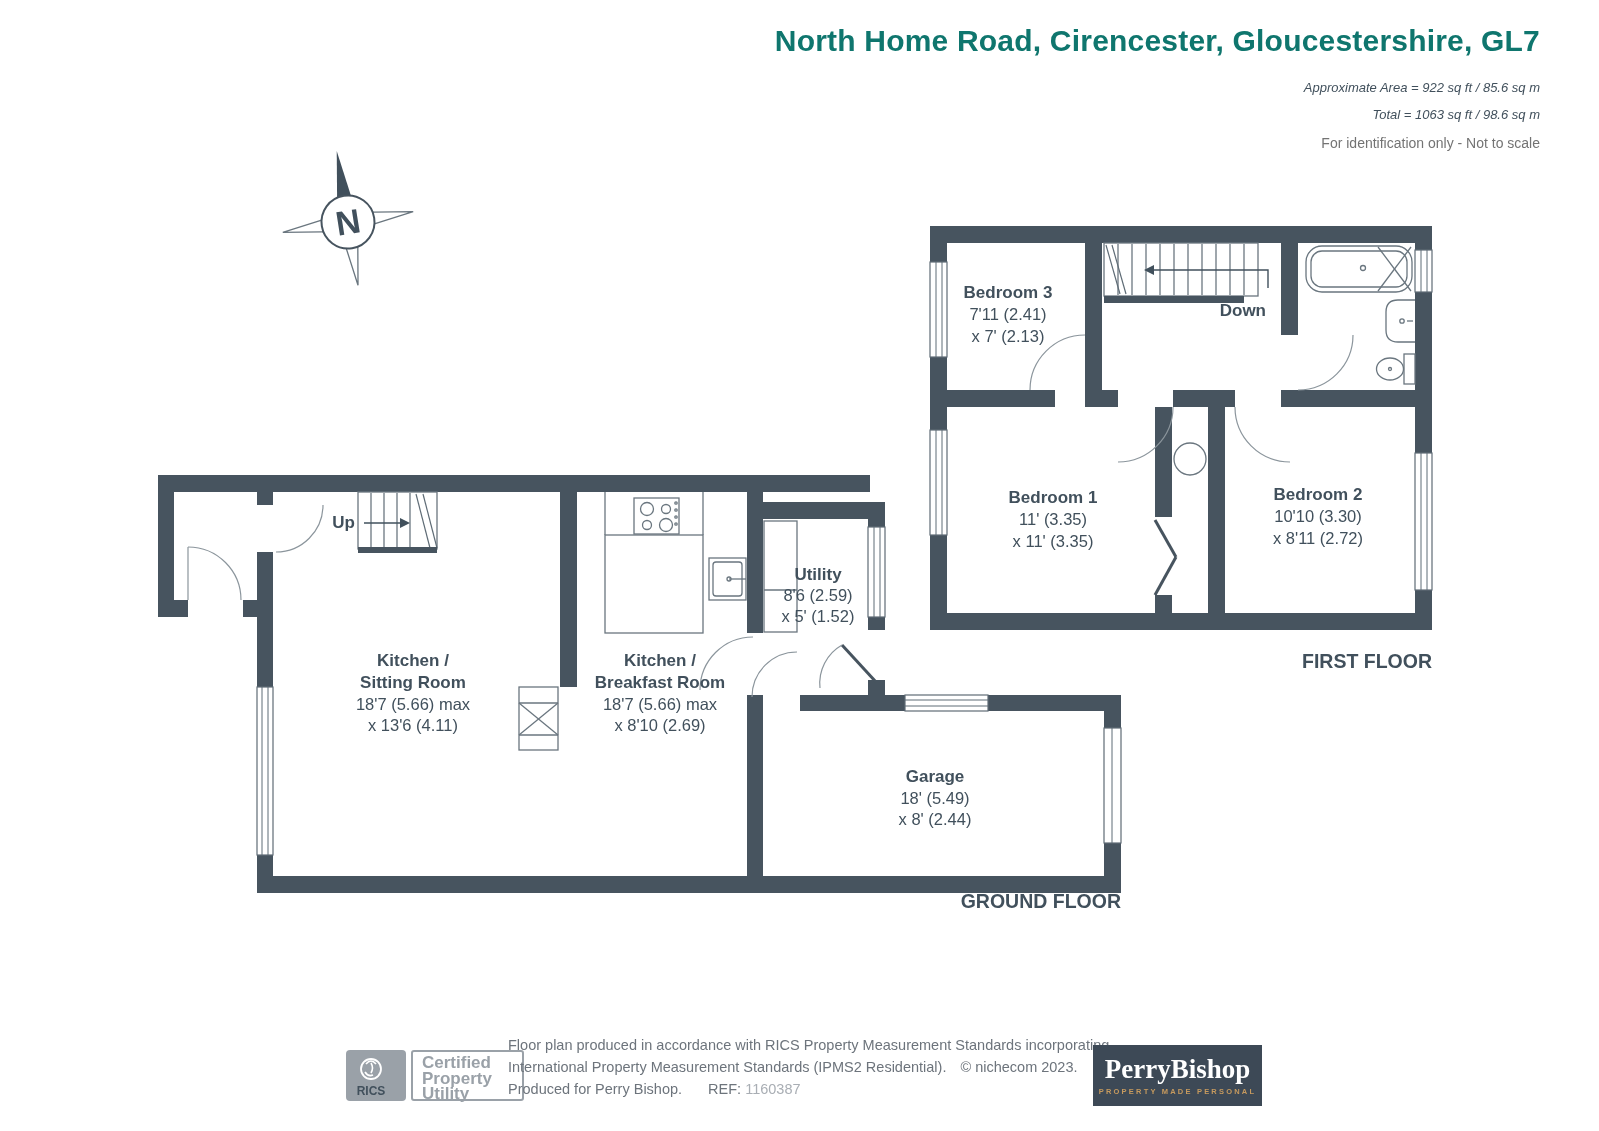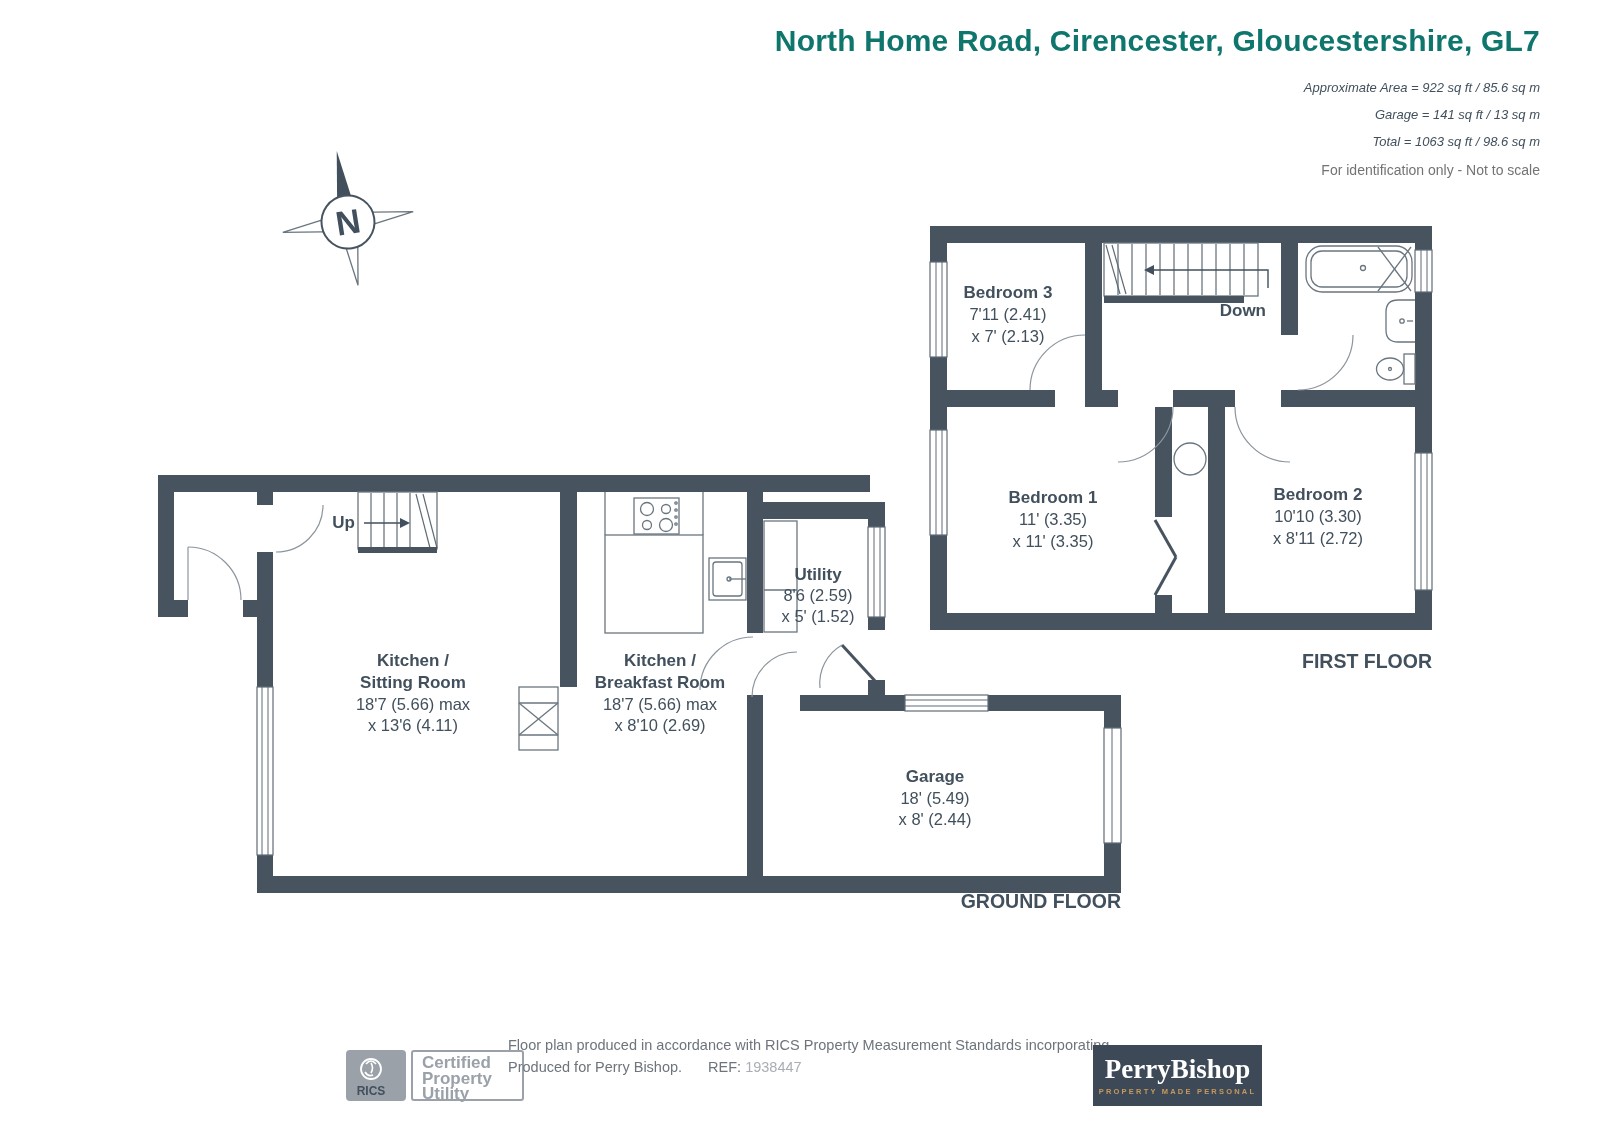--- a/index.html
+++ b/index.html
@@ -43,21 +43,20 @@
 </style>
 </head>
 <body>
 
 <div id="canvas">
 
   <div id="header">
     <h1>North Home Road, Cirencester, Gloucestershire, GL7</h1>
     <div id="areas">
       <div>Approximate Area = 922 sq ft / 85.6 sq m</div>
-      <div>Garage = 141 sq ft / 13 sq m</div>
       <div>Total = 1063 sq ft / 98.6 sq m</div>
     </div>
     <div id="note">For identification only - Not to scale</div>
   </div>
 
   <svg id="plan" width="1599" height="1131" viewBox="0 0 1599 1131">
 
     <g transform="translate(348,222) rotate(-9)">
       <polygon class="ah" points="0,-72 -9.5,-9 9.5,-9"></polygon>
       <polygon class="thin" points="66,0 8.5,-8.5 8.5,8.5"></polygon>
@@ -341,21 +340,22 @@
     </div>
     <div id="cert-box">
       <div>Certified</div>
       <div>Property</div>
       <div>Utility</div>
     </div>
   </div>
 
   <div id="disclaimer">
     <div>Floor plan produced in accordance with RICS Property Measurement Standards incorporating</div>
-    <div><span>Produced for Perry Bishop.</span><span class="reflabel">REF:</span> <span class="refnum">1938447</span></div>
+    <div><span>International Property Measurement Standards (IPMS2 Residential).</span><span class="copyright">© nichecom 2023.</span></div>
+    <div><span>Produced for Perry Bishop.</span><span class="reflabel">REF:</span> <span class="refnum">1160387</span></div>
   </div>
 
   <div id="pb-logo">
     <div id="pb-name">PerryBishop</div>
     <div id="pb-tag">PROPERTY MADE PERSONAL</div>
   </div>
 
 </div>
 
 </body></html>

